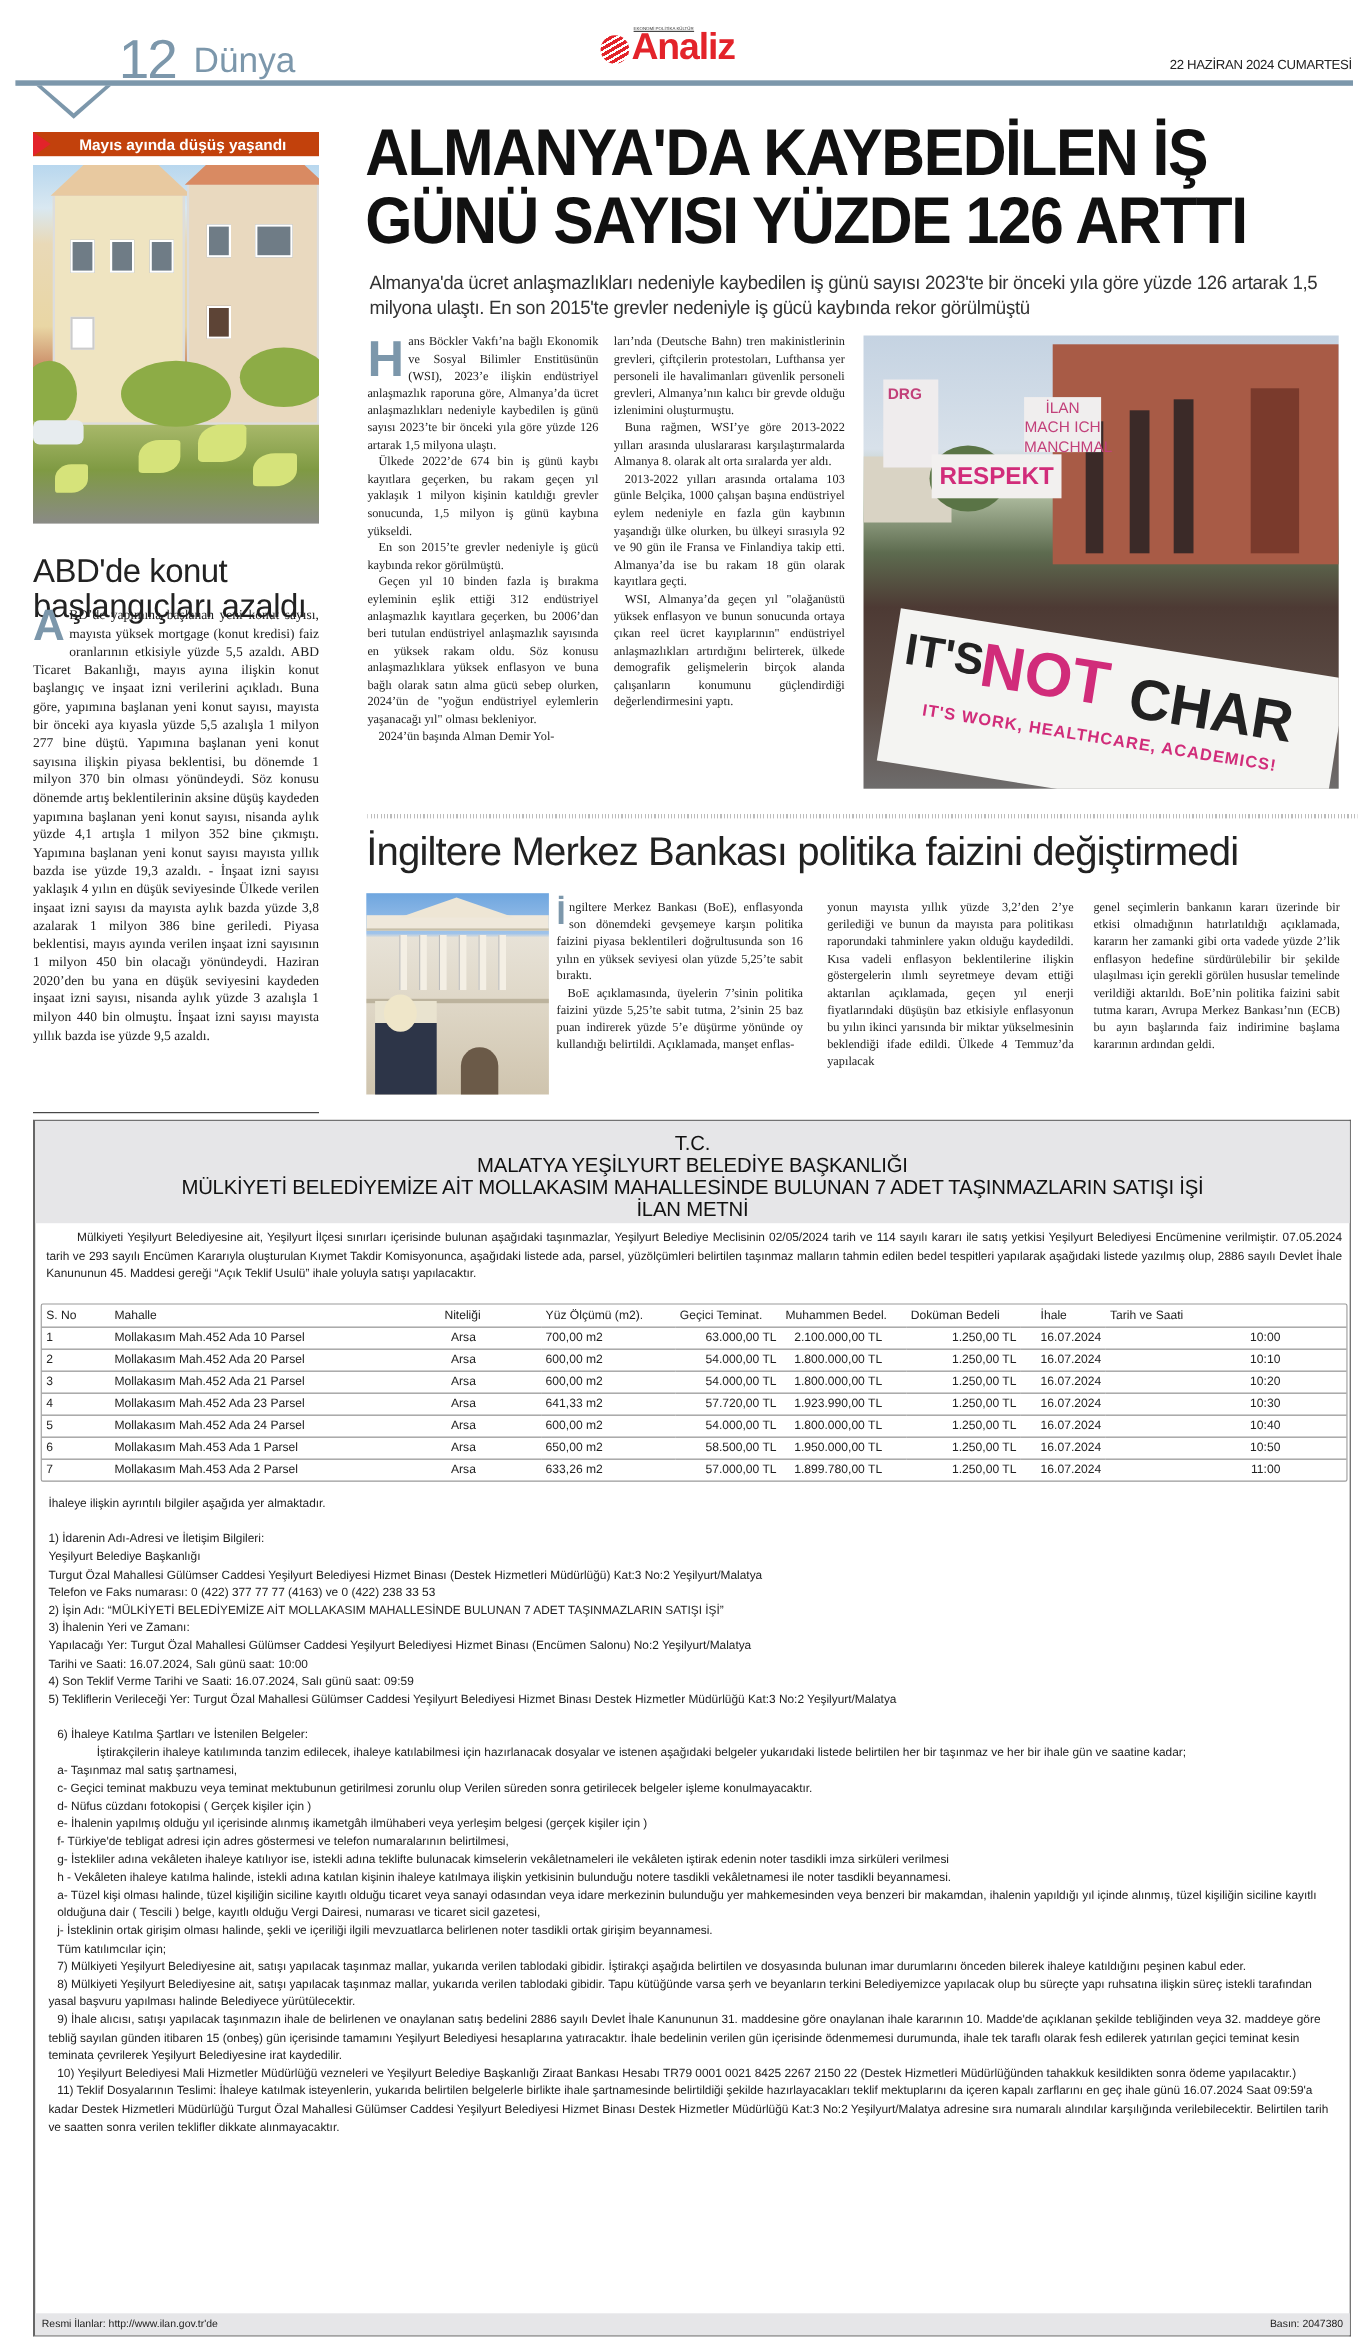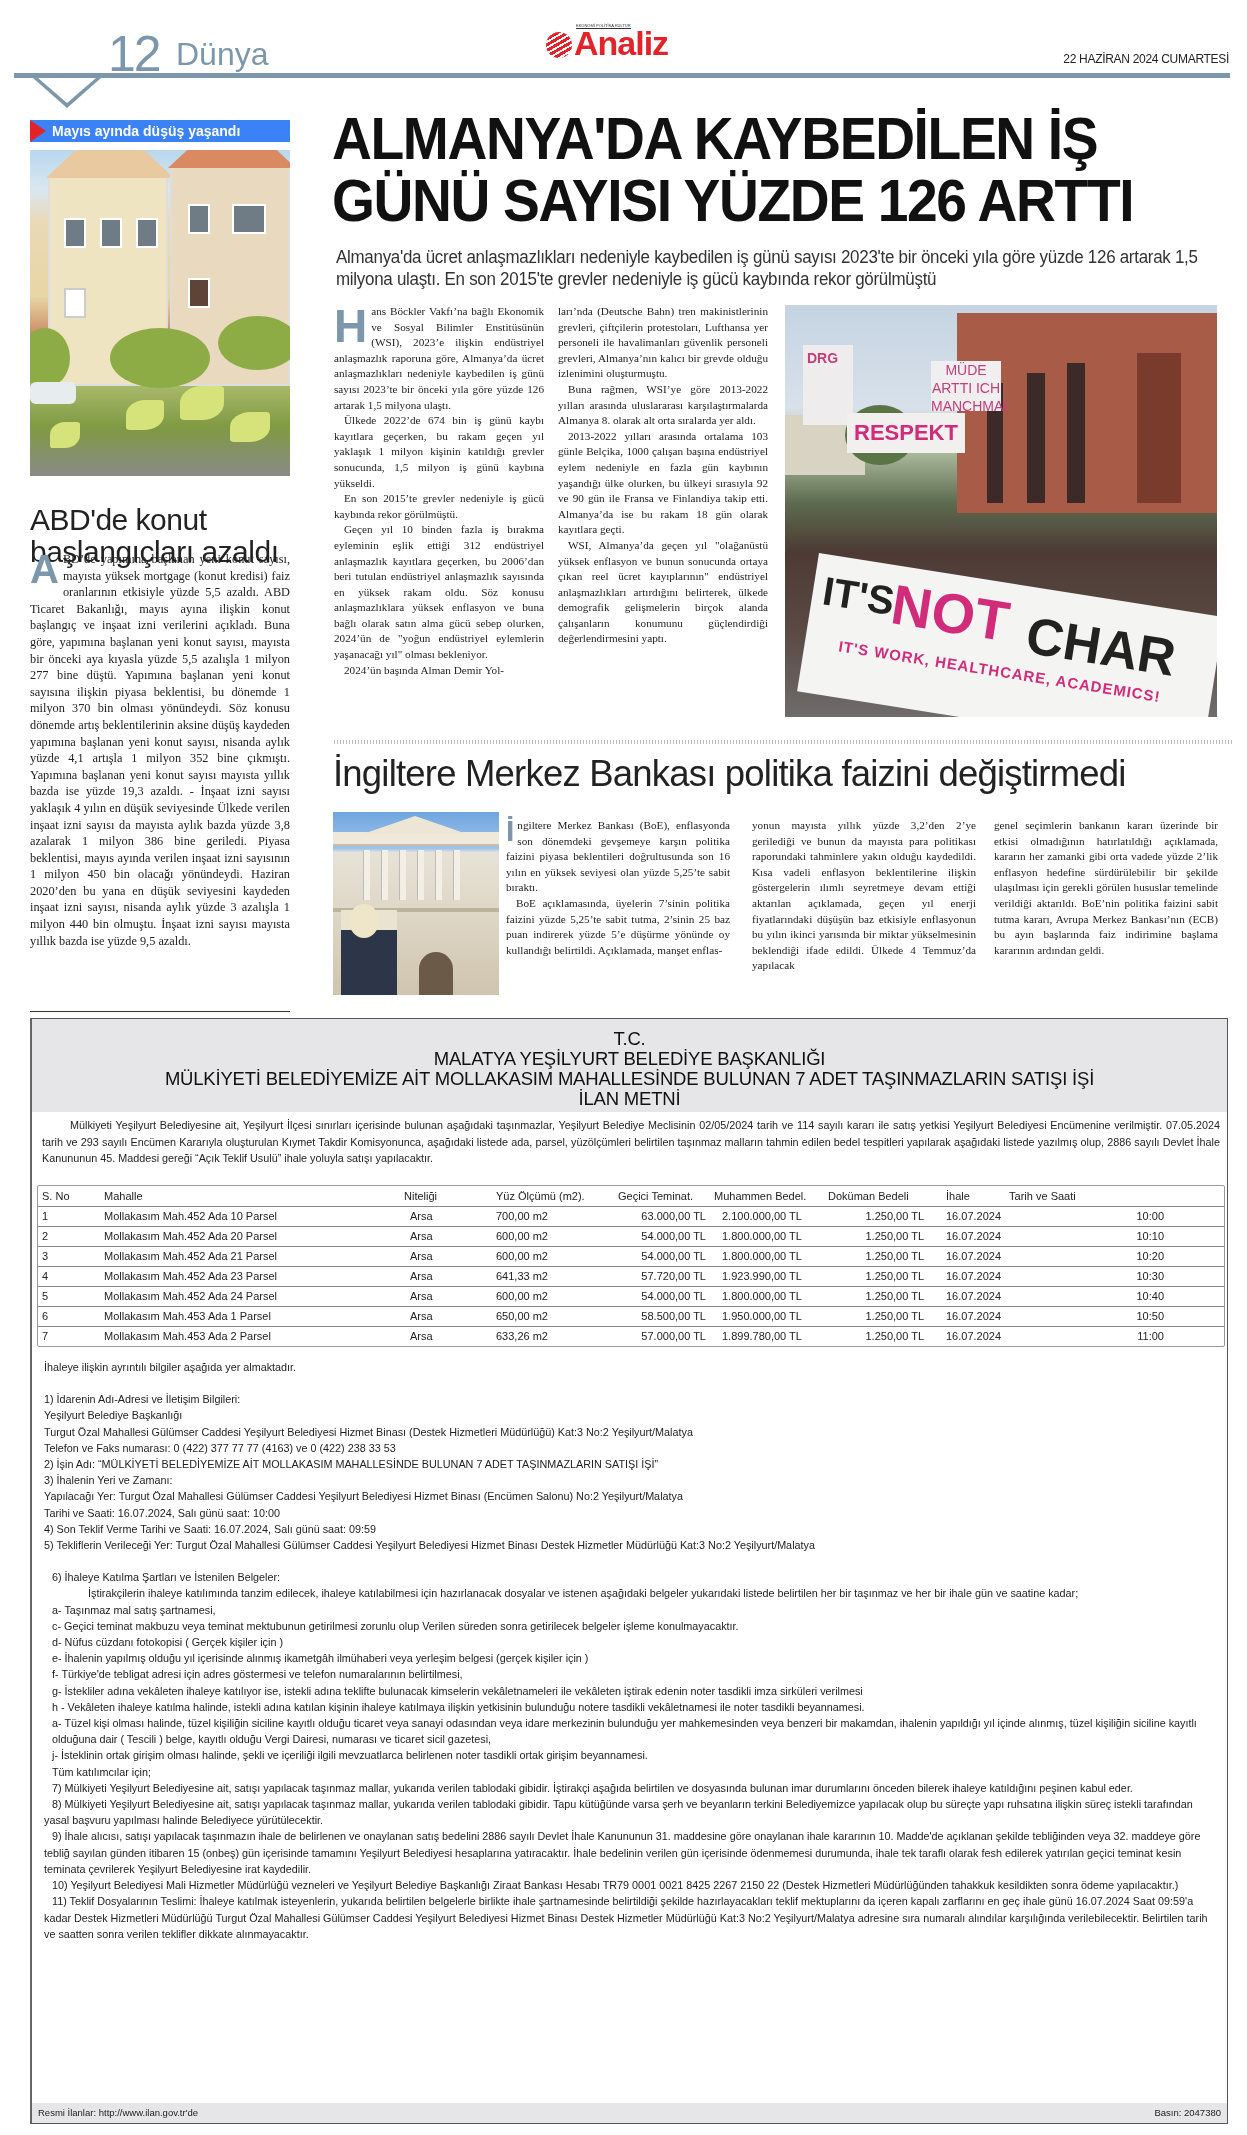--- a/index.html
+++ b/index.html
@@ -10,21 +10,21 @@
 .hdr-sec{left:176px;top:36px;font-family:"Liberation Sans",sans-serif;font-size:32px;color:#7c97ab;line-height:36px}
 .hdr-line{left:14px;top:73px;width:1216px;height:5px;background:#7c97ab}
 .hdr-v{left:33px;top:78px;width:0;height:0;border-left:34px solid transparent;border-right:34px solid transparent;border-top:30px solid #7c97ab}
 .hdr-v2{left:38px;top:78px;width:0;height:0;border-left:29px solid transparent;border-right:29px solid transparent;border-top:25px solid #fff}
 .logo{left:546px;top:28px;display:flex;align-items:flex-end}
 .logo-swirl{width:26px;height:26px;border-radius:50%;background:repeating-linear-gradient(150deg,#e3232a 0 3px,#fff 3px 5px);margin-right:2px}
 .logo-text{font-family:"Liberation Sans",sans-serif;font-weight:bold;font-size:34px;color:#e3232a;line-height:30px;letter-spacing:-1px}
 .logo-tag{position:absolute;left:30px;top:-5px;font-size:4px;font-family:"Liberation Sans",sans-serif;color:#333;border-bottom:1px solid #333;white-space:nowrap}
 .hdr-date{right:18px;top:52px;font-family:"Liberation Sans",sans-serif;font-size:12px;color:#222;letter-spacing:-0.3px}
 
-.kicker{left:30px;top:120px;width:260px;height:22px;background:#3b82f6;color:#fff;font-family:"Liberation Sans",sans-serif;font-size:14px;font-weight:bold;line-height:22px;padding-left:22px}
+.kicker{left:30px;top:120px;width:260px;height:22px;background:#c2410c;color:#fff;font-family:"Liberation Sans",sans-serif;font-size:14px;font-weight:bold;line-height:22px;padding-left:42px}
 .kicker-arrow{position:absolute;left:0;top:0;width:0;height:0;border-top:11px solid transparent;border-bottom:11px solid transparent;border-left:16px solid #e3232a}
 .house-img{left:30px;top:150px;width:260px;height:326px;overflow:hidden;background:linear-gradient(180deg,#b8d7ee 0%,#d9e8f1 12%,#e9d9b7 22%,#e9d6a4 45%,#c6825f 58%,#eae0c6 60%,#a9b96b 72%,#7f9a43 85%,#8a8a86 100%)}
 .house{position:absolute;bottom:90px;width:120px;height:190px;background:#efe4c1;border:2px solid #ddd}
 .house.h2{background:#e9d9bf}
 .roof{position:absolute;top:-60px;left:-4px;width:0;height:0;border-left:64px solid transparent;border-right:64px solid transparent;border-bottom:60px solid #e8c9a0}
 .win{position:absolute;width:22px;height:30px;background:#6f7c86;border:2px solid #fff}
 .tree{position:absolute;border-radius:50%;background:#8dac46}
 .leaf{position:absolute;border-radius:50% 10% 50% 10%;background:#d6e37a}
 .h-title{left:30px;top:504px;width:270px;font-family:"Liberation Sans",sans-serif;font-size:30px;line-height:32px;color:#222;letter-spacing:-0.5px}
 .lbody{left:30px;top:551px;width:260px;font-size:12.3px;line-height:16.6px;text-align:justify;color:#222}
@@ -149,21 +149,21 @@
 <div class="abs protest">
   <div class="bldg">
       <div class="win2" style="left:30px;top:70px;width:16px;height:120px"></div>
       <div class="win2" style="left:70px;top:60px;width:18px;height:130px"></div>
       <div class="win2" style="left:110px;top:50px;width:18px;height:140px"></div>
       <div class="win2" style="left:180px;top:40px;width:44px;height:150px;background:#7a3a2c"></div>
     </div>
   <div style="position:absolute;left:0;top:110px;width:80px;height:60px;background:#d9d3c4"></div>
   <div style="position:absolute;left:60px;top:100px;width:70px;height:60px;border-radius:50%;background:#5a7446"></div>
   <div class="banner-drg">DRG</div>
-  <div class="banner-mude">MÜDE ARTTI ICH MANCHMAL</div>
+  <div class="banner-mude">İLAN MACH ICH MANCHMAL</div>
   <div class="banner-resp">RESPEKT</div>
   <div class="banner-main">
     <span class="bm-its">IT'S</span>
     <span class="bm-not">NOT</span>
     <span class="bm-char">CHAR</span>
     <span class="bm-sub">IT'S WORK, HEALTHCARE, ACADEMICS!</span>
   </div>
 </div>
 
 <div class="abs m-rule"></div>

